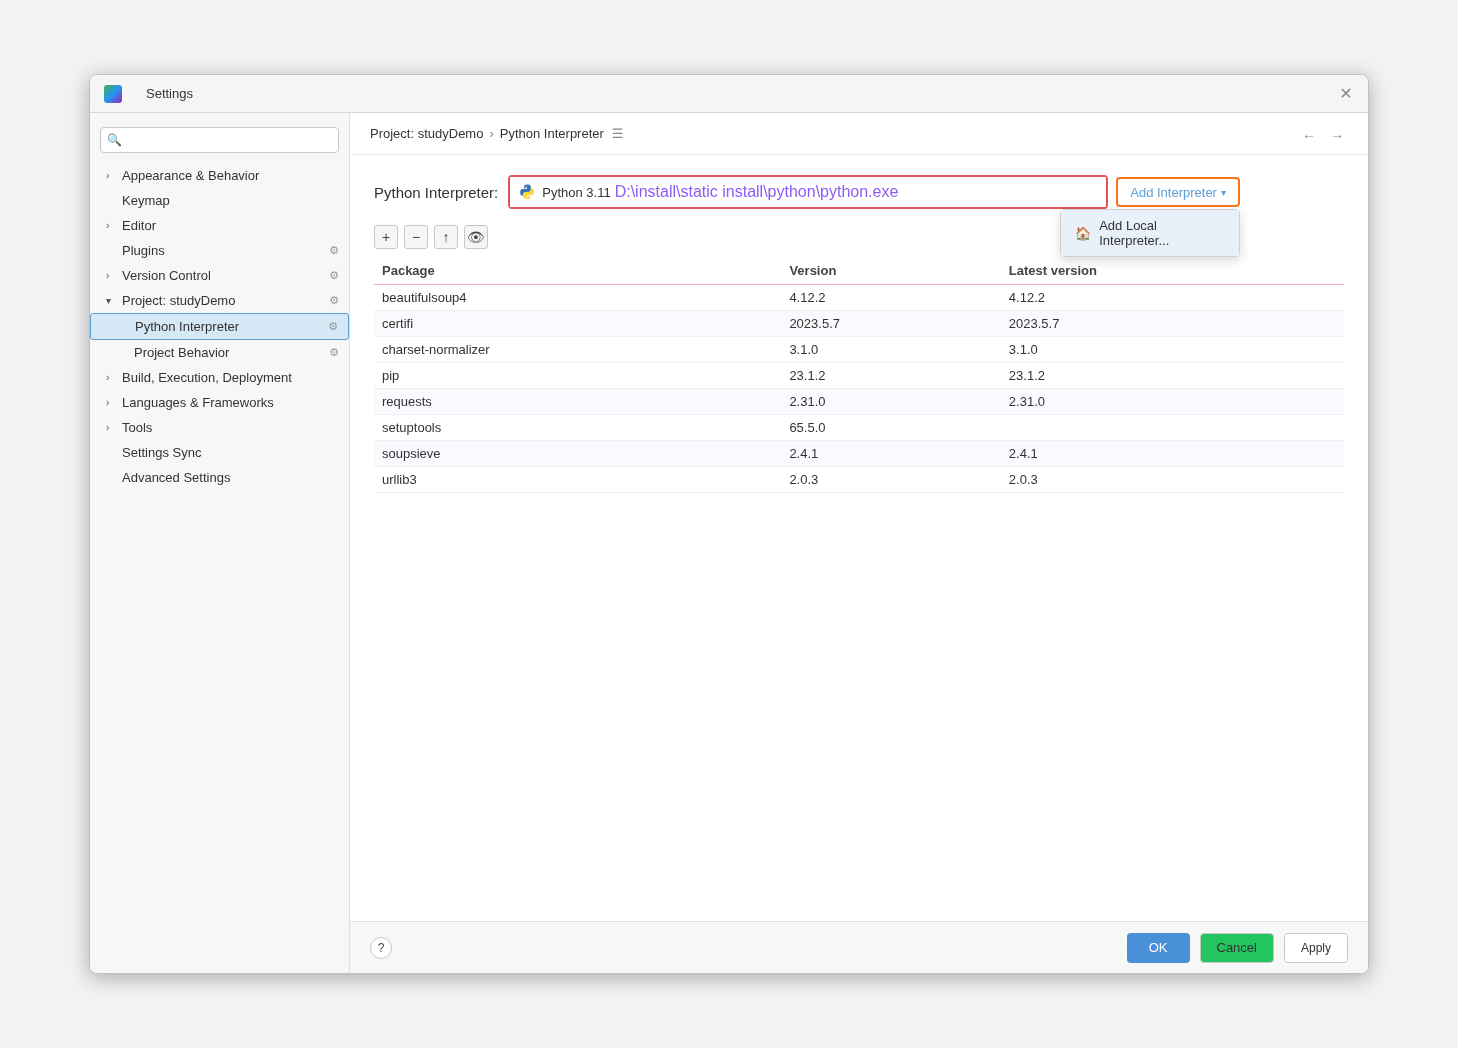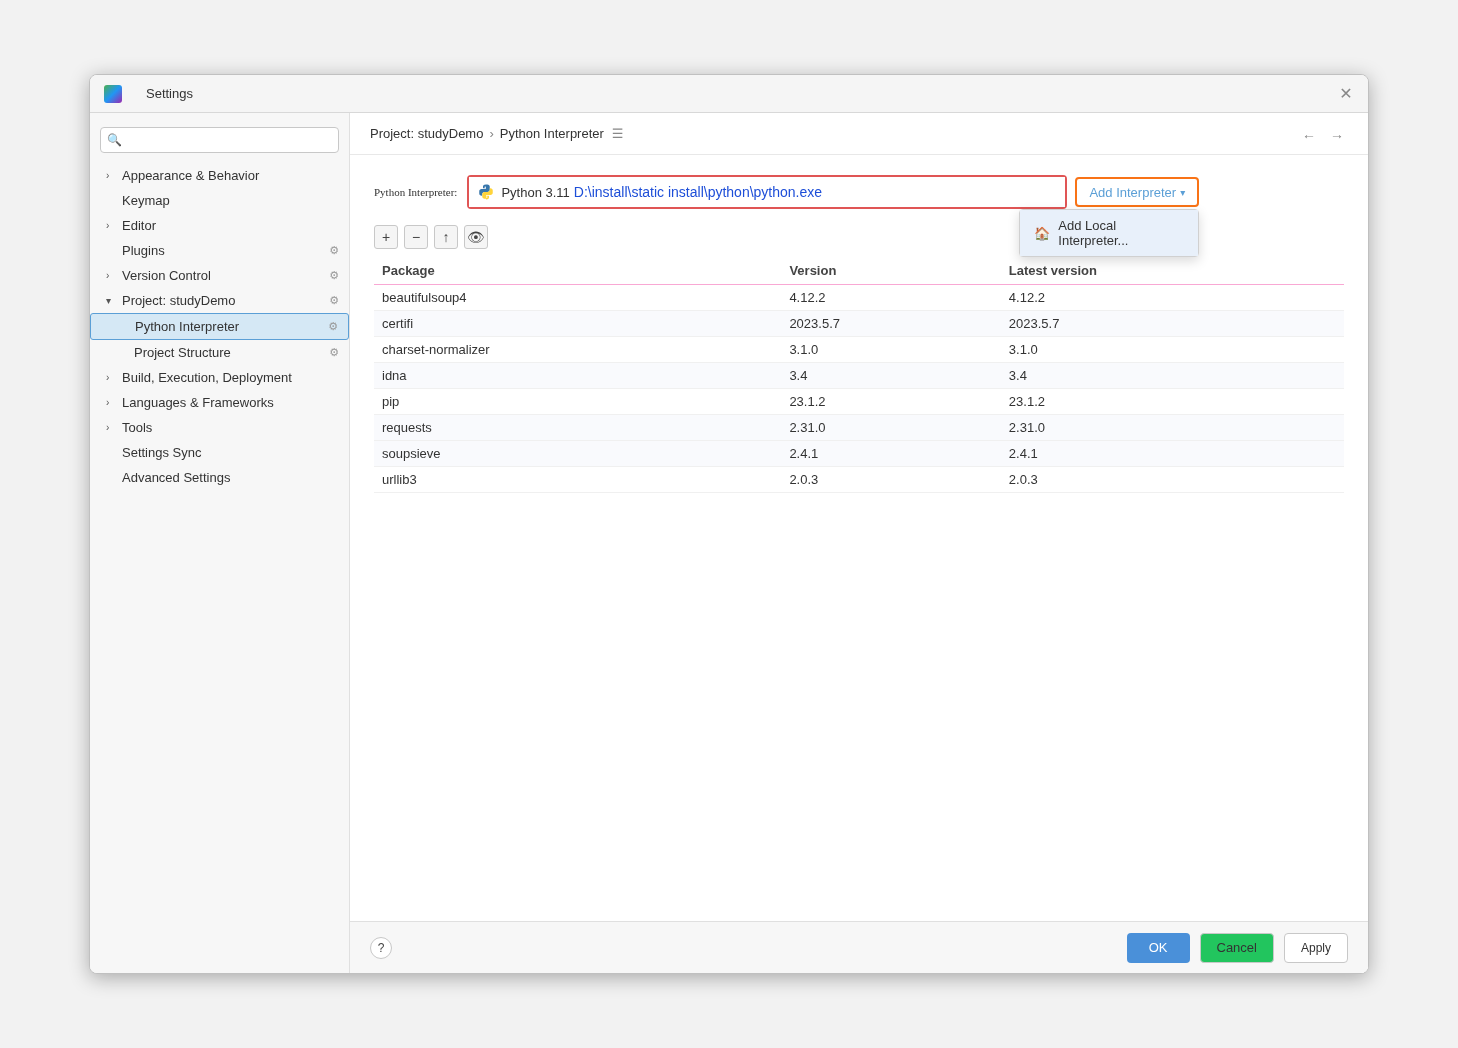--- a/index.html
+++ b/index.html
@@ -160,25 +160,24 @@
       overflow-y: auto;
       position: relative;
     }
     .interpreter-row {
       display: flex;
       align-items: center;
       margin-bottom: 16px;
       position: relative;
     }
     .interpreter-label {
-      font-size: 11px;
+      font-size: 15px;
       color: #333;
       margin-right: 10px;
       flex-shrink: 0;
-      font-family: Liberation Serif, serif;
     }
     .interpreter-select-wrap {
       border: 2px solid #e05555;
       border-radius: 4px;
       flex: 1;
       max-width: 600px;
       position: relative;
     }
     .interpreter-select {
       width: 100%;
@@ -191,22 +190,22 @@
       align-items: center;
       cursor: pointer;
     }
     .python-icon {
       width: 18px;
       height: 18px;
       margin-right: 6px;
       flex-shrink: 0;
     }
     .interpreter-path {
-      color: #1d4ed8;
-      font-size: 14px;
+      color: #8b5cf6;
+      font-size: 16px;
     }
     .interpreter-name {
       color: #333;
       font-weight: 500;
       margin-right: 4px;
     }
     .add-interpreter-btn-wrap {
       margin-left: 8px;
       position: relative;
       flex-shrink: 0;
@@ -390,21 +389,21 @@
             <span>Project: studyDemo</span>
             <span class="settings-icon">⚙</span>
           </div>
           <div class="sidebar-item indent1 selected">
             <span class="arrow"></span>
             <span>Python Interpreter</span>
             <span class="settings-icon">⚙</span>
           </div>
           <div class="sidebar-item indent1">
             <span class="arrow"></span>
-            <span>Project Structure</span>
+            <span>Project Behavior</span>
             <span class="settings-icon">⚙</span>
           </div>
           <div class="sidebar-item">
             <span class="arrow">›</span>
             <span>Build, Execution, Deployment</span>
           </div>
           <div class="sidebar-item">
             <span class="arrow">›</span>
             <span>Languages &amp; Frameworks</span>
           </div>
@@ -490,34 +489,34 @@
               <tr class="alt">
                 <td>certifi</td>
                 <td>2023.5.7</td>
                 <td>2023.5.7</td>
               </tr>
               <tr>
                 <td>charset-normalizer</td>
                 <td>3.1.0</td>
                 <td>3.1.0</td>
               </tr>
-              <tr class="alt">
-                <td>idna</td>
-                <td>3.4</td>
-                <td>3.4</td>
-              </tr>
               <tr>
                 <td>pip</td>
                 <td>23.1.2</td>
                 <td>23.1.2</td>
               </tr>
               <tr class="alt">
                 <td>requests</td>
                 <td>2.31.0</td>
                 <td>2.31.0</td>
+              </tr>
+              <tr>
+                <td>setuptools</td>
+                <td>65.5.0</td>
+                <td></td>
               </tr>
               <tr class="alt">
                 <td>soupsieve</td>
                 <td>2.4.1</td>
                 <td>2.4.1</td>
               </tr>
               <tr>
                 <td>urllib3</td>
                 <td>2.0.3</td>
                 <td>2.0.3</td>

